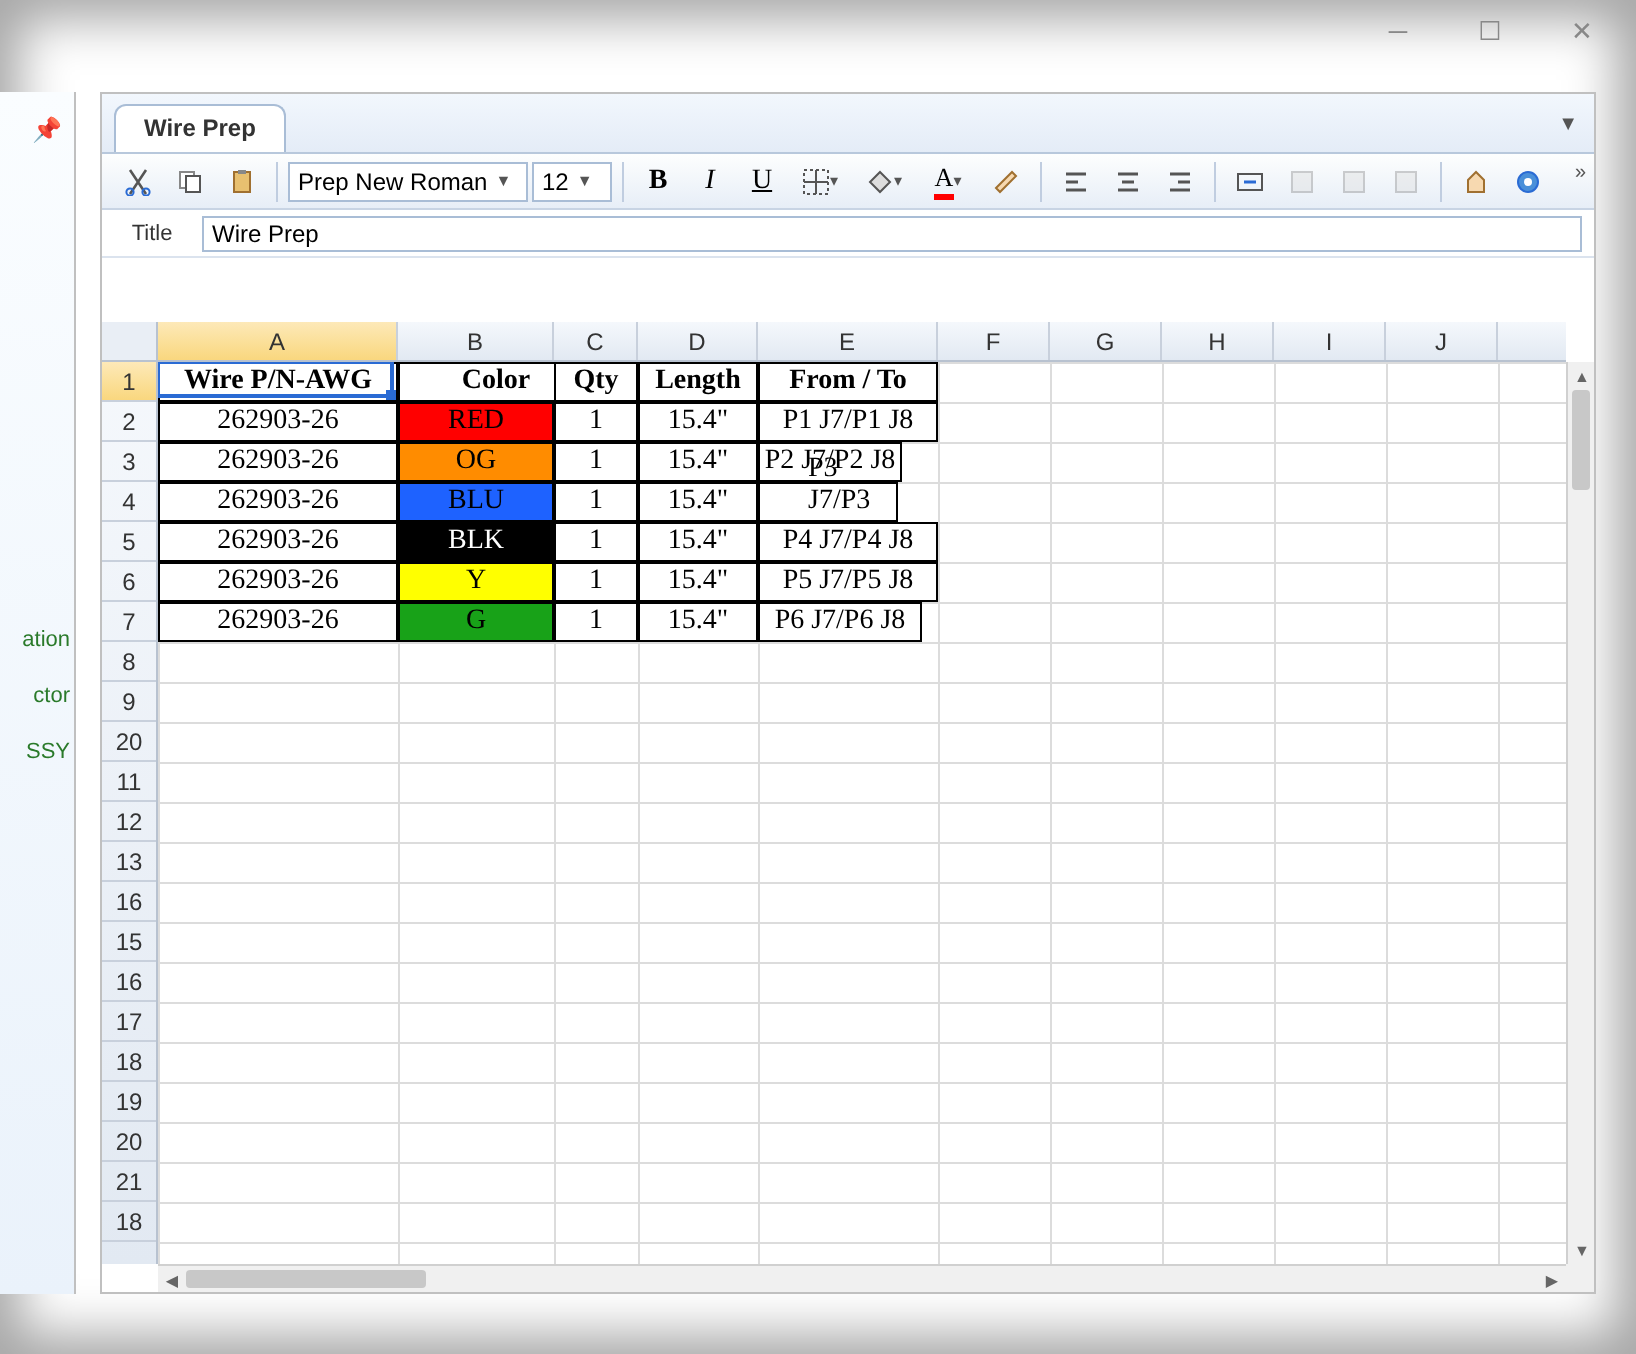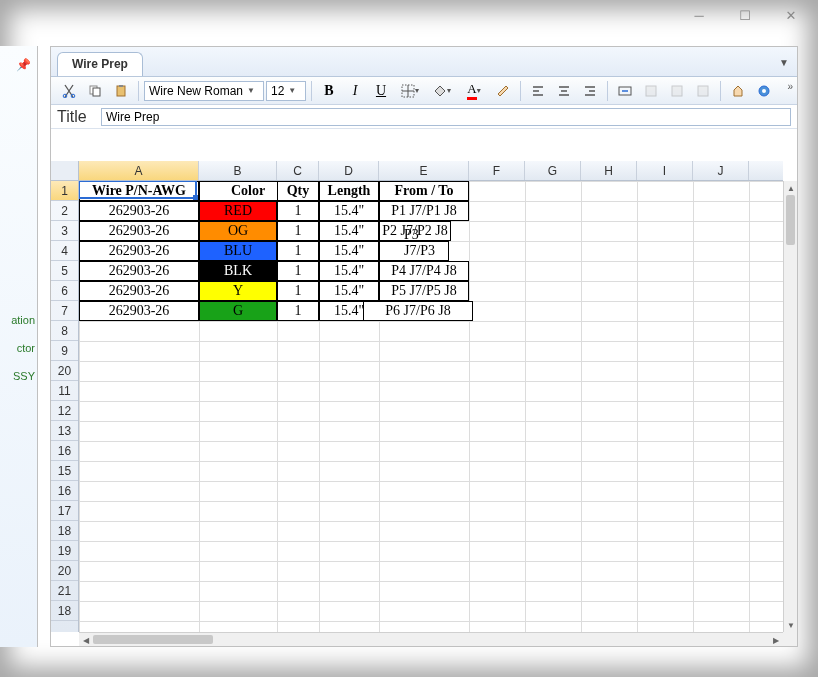--- a/index.html
+++ b/index.html
@@ -19,21 +19,21 @@
   .tab-arrow { position: absolute; right: 8px; top: 10px; color: #555; font-size: 10px; }
   
   .toolbar { height: 28px; background: linear-gradient(#fdfefe,#e7eef7); border-bottom: 1px solid #c8d4e4; display: flex; align-items: center; padding: 0 6px; gap: 2px; position: relative; }
   .tb-btn { width: 24px; height: 22px; display: flex; justify-content: center; align-items: center; border-radius: 3px; }
   .tb-sep { width: 1px; height: 20px; background: #c0cde0; margin: 0 3px; }
   .font-combo { height: 20px; border: 1px solid #a9bdd6; background: #fff; font-size: 12px; padding: 0 4px; display: flex; align-items: center; gap: 4px; }
   .dd-arr { font-size: 8px; color: #555; }
   .more-arrow { position: absolute; right: 4px; top: 4px; font-size: 10px; color: #555; }
   
   .title-row, .fx-row { height: 24px; display: flex; align-items: center; padding: 0 6px; gap: 6px; border-bottom: 1px solid #dbe3ee; }
-  .label-box { width: 38px; text-align: left; font-size: 16px; color: #333; }
+  .label-box { width: 38px; text-align: center; font-size: 11px; color: #333; }
   .cell-ref { width: 32px; height: 18px; border: 1px solid #a9bdd6; background: #fff; font-size: 11px; padding: 0 3px; display: flex; align-items: center; }
   .long-input { flex: 1; height: 18px; border: 1px solid #a9bdd6; background: #fff; font-size: 12px; padding: 0 4px; display: flex; align-items: center; }
   .fx-sym { font-style: italic; font-family: serif; font-size: 13px; width: 20px; text-align: center; }
   
   .grid-wrap { position: absolute; top: 114px; left: 0; right: 0; bottom: 0; overflow: hidden; }
   .corner { position: absolute; left: 0; top: 0; width: 28px; height: 20px; background: #e9eef5; border-right: 1px solid #b8c2d0; border-bottom: 1px solid #b8c2d0; }
   .col-headers { position: absolute; left: 28px; top: 0; right: 14px; height: 20px; display: flex; background: linear-gradient(#f5f8fc,#e2e9f2); border-bottom: 1px solid #b8c2d0; }
   .col-h { border-right: 1px solid #c8d0dc; display: flex; align-items: center; justify-content: center; font-size: 12px; color: #333; }
   .col-h.sel { background: linear-gradient(#fde9b8,#f9d77e); }
   .row-headers { position: absolute; left: 0; top: 20px; width: 28px; bottom: 14px; background: linear-gradient(#f5f8fc,#e2e9f2); border-right: 1px solid #b8c2d0; }
@@ -105,21 +105,21 @@
           </svg>
         </div>
       <div class="tb-btn">
           <svg width="14" height="14" viewBox="0 0 14 14">
             <rect x="3" y="2" width="8" height="10" fill="#e8c070" stroke="#a07030"></rect>
             <rect x="5" y="1" width="4" height="2" fill="#888"></rect>
           </svg>
         </div>
       <div class="tb-sep"></div>
       <div class="font-combo" style="width:120px">
-          <span>Wire New Roman</span>
+          <span>Prep New Roman</span>
           <span class="dd-arr">▼</span>
         </div>
       <div class="font-combo" style="width:40px">
           <span>12</span>
           <span class="dd-arr">▼</span>
         </div>
       <div class="tb-sep"></div>
       <div class="tb-btn">
           <b style="font-family:serif;font-size:14px">B</b>
         </div>
@@ -317,21 +317,21 @@
           <div class="data-cell b-cell" style="left: 300px; top: 80px; width: 90px;">P4 J7/P4 J8</div>
           <div class="data-cell b-cell" style="left: 0px; top: 100px; width: 120px;">262903-26</div>
           <div class="data-cell b-cell" style="left: 120px; top: 100px; width: 78px; background: rgb(255, 255, 0); color: rgb(0, 0, 0);">Y</div>
           <div class="data-cell b-cell" style="left: 198px; top: 100px; width: 42px;">1</div>
           <div class="data-cell b-cell" style="left: 240px; top: 100px; width: 60px;">15.4"</div>
           <div class="data-cell b-cell" style="left: 300px; top: 100px; width: 90px;">P5 J7/P5 J8</div>
           <div class="data-cell b-cell" style="left: 0px; top: 120px; width: 120px;">262903-26</div>
           <div class="data-cell b-cell" style="left: 120px; top: 120px; width: 78px; background: rgb(24, 162, 24); color: rgb(0, 0, 0);">G</div>
           <div class="data-cell b-cell" style="left: 198px; top: 120px; width: 42px;">1</div>
           <div class="data-cell b-cell" style="left: 240px; top: 120px; width: 60px;">15.4"</div>
-          <div class="data-cell b-cell" style="left: 284px; top: 120px; width: 110px;">P6 J7/P6 J8</div>
+          <div class="data-cell b-cell" style="left: 300px; top: 120px; width: 82px;">P6 J7/P6 J8</div>
           <div class="active-cell" style="left: -1px; top: -1px; width: 119px; height: 19px;"></div>
         </div>
 
       <div class="vscroll">
         <div class="arr" style="top:0">▲</div>
         <div class="vscroll-thumb"></div>
         <div class="arr" style="bottom:0">▼</div>
       </div>
       <div class="hscroll">
         <div class="arr" style="left:0">◀</div>

